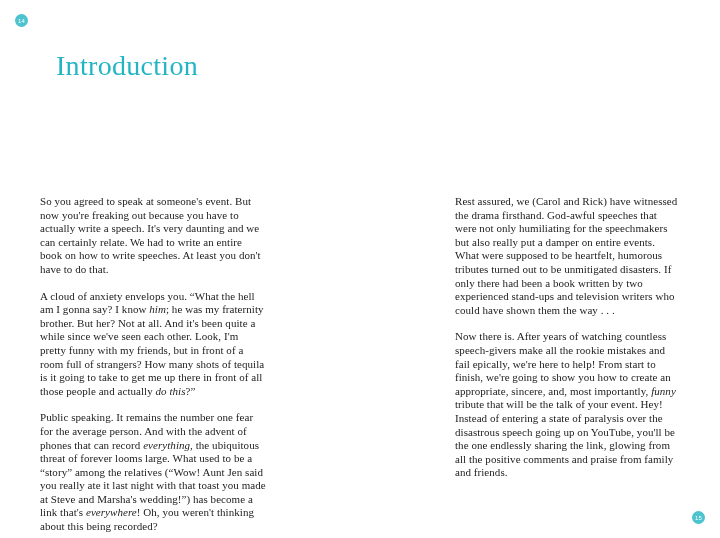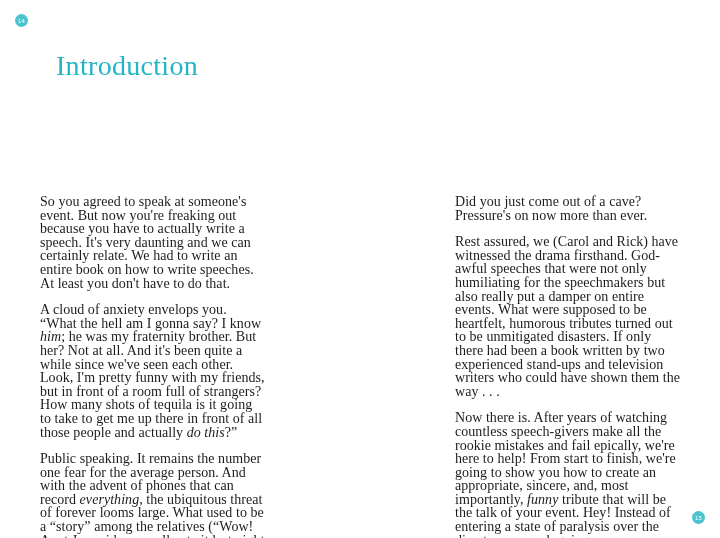--- a/index.html
+++ b/index.html
@@ -66,21 +66,21 @@
   }
   .col.left {
     left: 40px;
   }
   .col.right {
     left: 455px;
   }
   .col p {
     margin: 0 0 13px 0;
     font-family: "Liberation Serif", serif;
-    font-size: 14px;
+    font-size: 11px;
     line-height: 13.6px;
     color: #1c1c1c;
     text-align: left;
     letter-spacing: 0.05px;
   }
   .col p:last-child {
     margin-bottom: 0;
   }
   em {
   }
@@ -96,21 +96,20 @@
 
   <div class="columns">
 
     <div class="col left">
       <p>So you agreed to speak at someone's event. But now you're freaking out because you have to actually write a speech. It's very daunting and we can certainly relate. We had to write an entire book on how to write speeches. At least you don't have to do that.</p>
       <p>A cloud of anxiety envelops you. “What the hell am I gonna say? I know <em>him</em>; he was my fraternity brother. But her? Not at all. And it's been quite a while since we've seen each other. Look, I'm pretty funny with my friends, but in front of a room full of strangers? How many shots of tequila is it going to take to get me up there in front of all those people and actually <em>do this</em>?”</p>
       <p>Public speaking. It remains the number one fear for the average person. And with the advent of phones that can record <em>everything</em>, the ubiquitous threat of forever looms large. What used to be a “story” among the relatives (“Wow! Aunt Jen said you really ate it last night with that toast you made at Steve and Marsha's wedding!”) has become a link that's <em>everywhere</em>! Oh, you weren't thinking about this being recorded?</p>
     </div>
 
     <div class="col right">
-      <p>Did you just come out of a cave? Pressure's on now more than ever.</p>
       <p>Rest assured, we (Carol and Rick) have witnessed the drama firsthand. God-awful speeches that were not only humiliating for the speechmakers but also really put a damper on entire events. What were supposed to be heartfelt, humorous tributes turned out to be unmitigated disasters. If only there had been a book written by two experienced stand-ups and television writers who could have shown them the way . . .</p>
       <p>Now there is. After years of watching countless speech-givers make all the rookie mistakes and fail epically, we're here to help! From start to finish, we're going to show you how to create an appropriate, sincere, and, most importantly, <em>funny</em> tribute that will be the talk of your event. Hey! Instead of entering a state of paralysis over the disastrous speech going up on YouTube, you'll be the one endlessly sharing the link, glowing from all the positive comments and praise from family and friends.</p>
     </div>
 
   </div>
 
   <div class="page-number right">15</div>
 
 </div>
 

